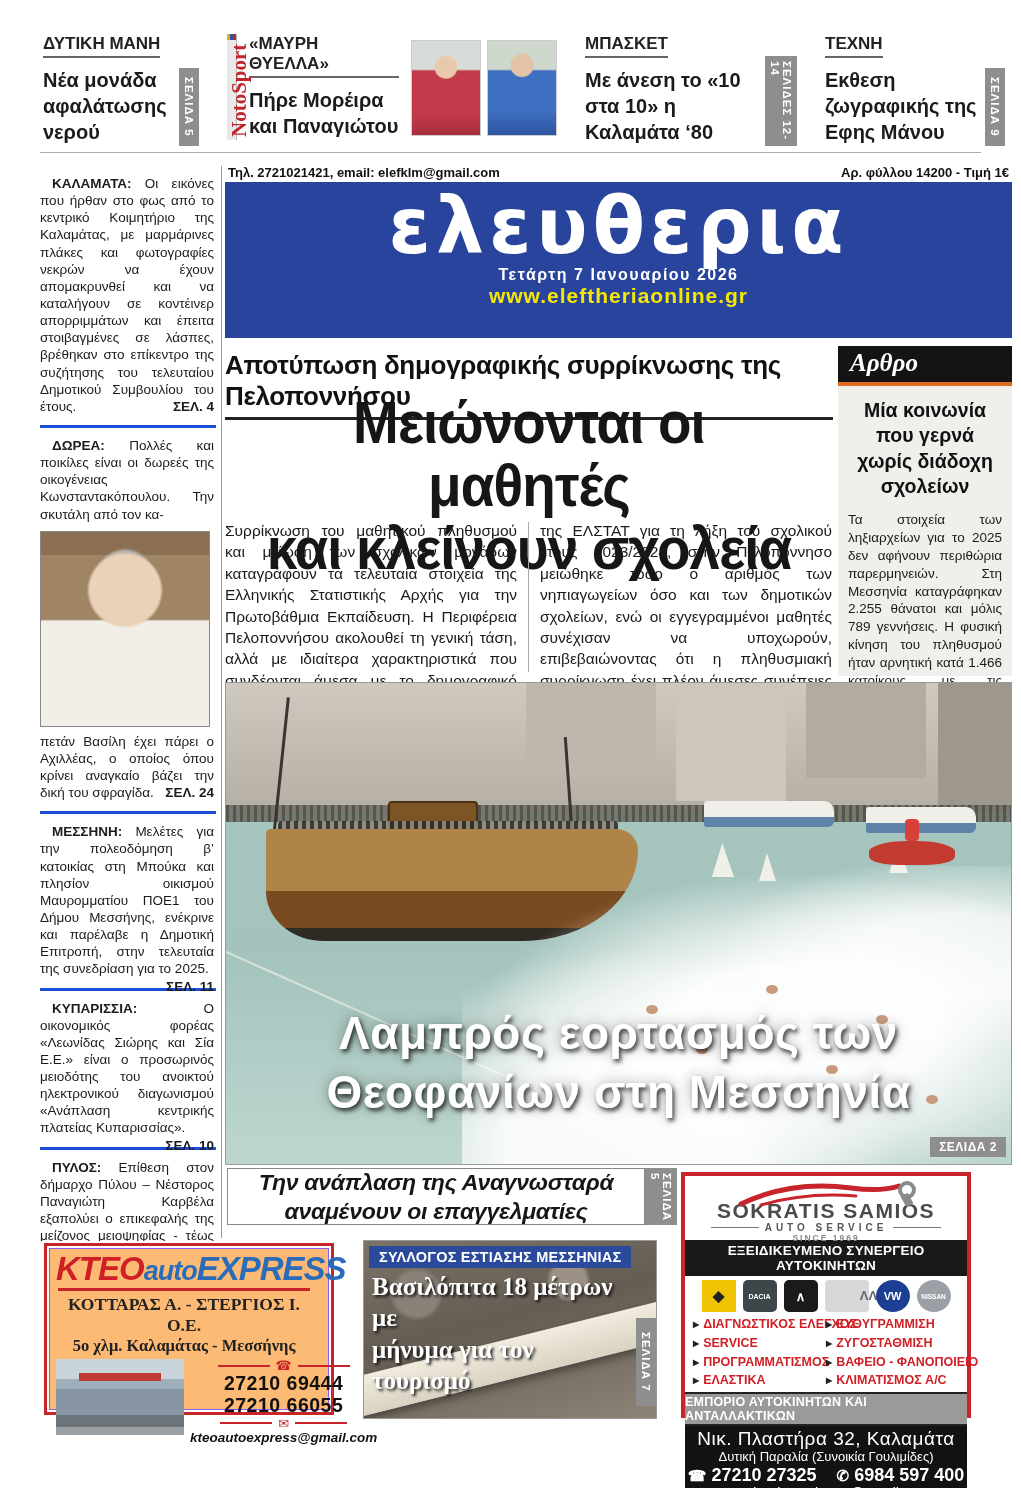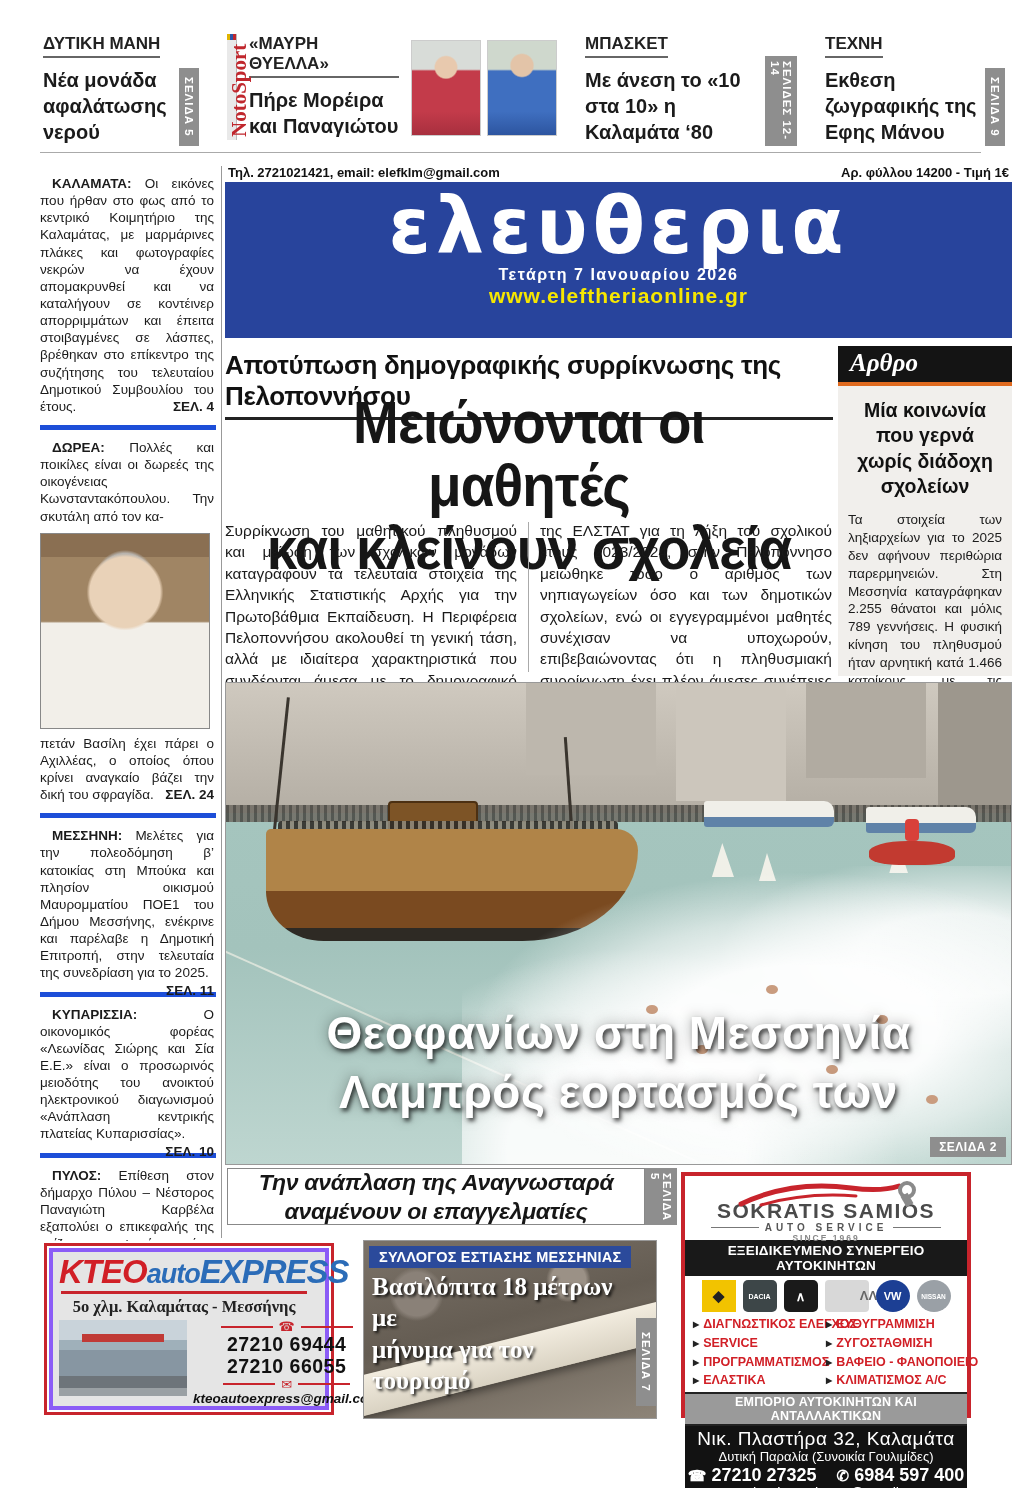--- a/index.html
+++ b/index.html
@@ -36,21 +36,21 @@
               display:flex; flex-direction:column; align-items:center; justify-content:flex-start; }
   .m-logo { color:#fff; font-weight:bold; font-size:76px; letter-spacing:5px; line-height:1.0; margin-top:6px;
             font-family:"DejaVu Sans", sans-serif; transform:scaleY(1.04); }
   .m-date { color:#fff; font-size:16px; font-weight:bold; letter-spacing:1.5px; margin-top:2px; }
   .m-site { color:#f6e700; font-size:21px; font-weight:bold; letter-spacing:1px; cursor:pointer; }
 
   
   .sidebar { position:absolute; top:166px; left:40px; width:176px; height:1075px; overflow:hidden; }
   .sidebar-vline { position:absolute; top:166px; left:221px; width:1px; height:1072px; background:#999; }
   .brief { font-size:13.5px; line-height:1.27; text-align:justify; color:#1b1b1b; padding:9px 2px 10px 0; }
-  .brief + .brief { border-top:5px solid #1d4ed8; }
+  .brief + .brief { border-top:3px solid #1d4ed8; }
   .brief b.lead-label { font-weight:bold;padding-left:12px; }
   .pageref { font-weight:bold; float:right; }
   .donor-photo { width:170px; height:196px; border:1px solid #888; margin:8px 0 6px 0;
       background:radial-gradient(circle at 50% 30%, #e9d2b8 0 22%, transparent 24%),
                  radial-gradient(circle at 50% 24%, #b8b4ae 0 16%, transparent 18%),
                  linear-gradient(180deg,#8a6f52 0 12%, #a08564 12% 45%, #f2efe9 46% 100%); }
 
   
   .kicker-main { position:absolute; top:350px; left:225px; width:608px; font-size:26px; font-weight:bold;
                  color:#111; padding-bottom:5px; border-bottom:3px solid #222; letter-spacing:-0.3px; }
@@ -110,21 +110,21 @@
 
   
   .anagnostara { position:absolute; top:1168px; left:227px; width:418px; height:57px; border:1px solid #888;
                  display:flex; flex-direction:column; align-items:center; justify-content:center;
                  font-style:italic; font-weight:bold; font-size:23px; line-height:1.22; color:#161616; letter-spacing:-0.3px; }
   .anag-tab { position:absolute; top:1168px; left:645px; height:57px; }
 
   
   .kteo { position:absolute; top:1243px; left:44px; width:290px; height:172px; border:3px solid #c8242c;
           background:#fff; padding:2px; }
-  .kteo-inner { border:4px solid #8b5cf6; height:100%; padding:3px 16px 4px 6px; background:#e5e5e5; }
+  .kteo-inner { border:1px solid #8b5cf6; height:100%; padding:3px 16px 4px 6px; background:#fdba74; }
   .kteo-logo { text-align:center; font-style:italic; font-weight:bold; line-height:1; letter-spacing:-1px; }
   .kteo-red { color:#d11f26; font-size:33px; }
   .kteo-auto { color:#2b6cb8; font-size:27px; }
   .kteo-express { color:#2b6cb8; font-size:33px; }
   .kteo-rule { height:3px; background:#c8242c; margin:3px 2px; }
   .kteo-owners { font-family:"Liberation Serif", serif; font-weight:bold; font-size:17.5px; text-align:center; color:#222; }
   .kteo-loc { font-family:"Liberation Serif", serif; font-weight:bold; font-size:16.5px; text-align:center; color:#222; }
   .kteo-bottom { display:flex; margin-top:3px; }
   .kteo-photo { width:128px; height:76px; flex:none;
       background:linear-gradient(180deg,#c9d3da 0 26%, #9fb0ba 26% 40%, #8796a2 40% 74%, #6d747a 74%);
@@ -166,21 +166,21 @@
   .brand-dacia { background:#3d4648; border-radius:5px; }
   .brand-peugeot { background:#1a1a1a; border-radius:5px; font-size:13px; }
   .brand-citroen { background:#d8d8d8; color:#666; font-size:13px; line-height:0.55; flex-direction:column; border-radius:4px;padding-left:44px; }
   .brand-vw { background:#1c3f94; border-radius:50%; font-size:11px; }
   .brand-nissan { background:#9aa0a6; border-radius:50%; font-size:6.5px; color:#fff; }
   .services { display:flex; padding:1px 8px 2px 8px; flex:none; }
   .svc-col { width:50%; }
   .svc { font-size:12.5px; font-weight:bold; color:#d11f26; line-height:1.5; white-space:nowrap; }
   .svc::before { content:"▶"; color:#222; font-size:8px; margin-right:4px; vertical-align:1px; }
   .samios-gray { background:#9a9a9a; border-top:2px solid #222; border-bottom:2px solid #222; color:#fff;
-                 font-weight:bold; font-size:12.5px; text-align:center; padding:1px 0; flex:none; letter-spacing:0.2px; }
+                 font-weight:bold; font-size:12.5px; padding:1px 0; flex:none; letter-spacing:0.2px; }
   .samios-footer { background:#121212; color:#fff; text-align:center; flex:1; padding-top:2px; }
   .sf-address { font-size:19px; letter-spacing:0.5px; }
   .sf-area { font-size:13px; margin-top:-1px; }
   .sf-phones { display:flex; justify-content:center; gap:20px; font-size:18px; font-weight:bold; margin-top:1px; }
   .sf-phones .ic { font-size:15px; }
   .sf-mail { font-size:14.5px; margin-top:-1px; }
   .swoosh { position:absolute; left:50%; top:2px; transform:translateX(-50%); }
 </style>
 </head>
 <body>
@@ -295,38 +295,39 @@
     <div class="rope"></div>
     <div class="dinghy"></div>
     <div class="splash"></div>
     <span class="swimmer" style="left:420px;bottom:150px;"></span>
     <span class="swimmer" style="left:470px;bottom:110px;"></span>
     <span class="swimmer" style="left:540px;bottom:170px;"></span>
     <span class="swimmer" style="left:600px;bottom:90px;"></span>
     <span class="swimmer" style="left:650px;bottom:140px;"></span>
     <span class="swimmer" style="left:700px;bottom:60px;"></span>
     <div class="photo-title">
+      <div>Λαμπρός εορτασμός των</div>
       <div>Θεοφανίων στη Μεσσηνία</div>
-      <div>Λαμπρός εορτασμός των</div>
     </div>
     <span class="photo-badge">ΣΕΛΙΔΑ 2</span>
   </div>
 
   <div class="anagnostara">
     <span>Την ανάπλαση της Αναγνωσταρά</span>
     <span>αναμένουν οι επαγγελματίες</span>
   </div>
   <span class="vtab anag-tab">ΣΕΛΙΔΑ 5</span>
 
   <div class="kteo">
     <div class="kteo-inner">
       <div class="kteo-logo">
         <span class="kteo-red">KTEO</span><span class="kteo-auto">auto</span><span class="kteo-express">EXPRESS</span>
       </div>
       <div class="kteo-rule"></div>
+      <div class="kteo-owners">ΚΟΤΤΑΡΑΣ Α. - ΣΤΕΡΓΙΟΣ Ι. Ο.Ε.</div>
       <div class="kteo-loc">5ο χλμ. Καλαμάτας - Μεσσήνης</div>
       <div class="kteo-bottom">
         <div class="kteo-photo"></div>
         <div class="kteo-contact">
           <div class="icon-line">
               <span>☎</span>
             </div>
           <div class="kteo-tel">27210 69444</div>
           <div class="kteo-tel">27210 66055</div>
           <div class="icon-line">

